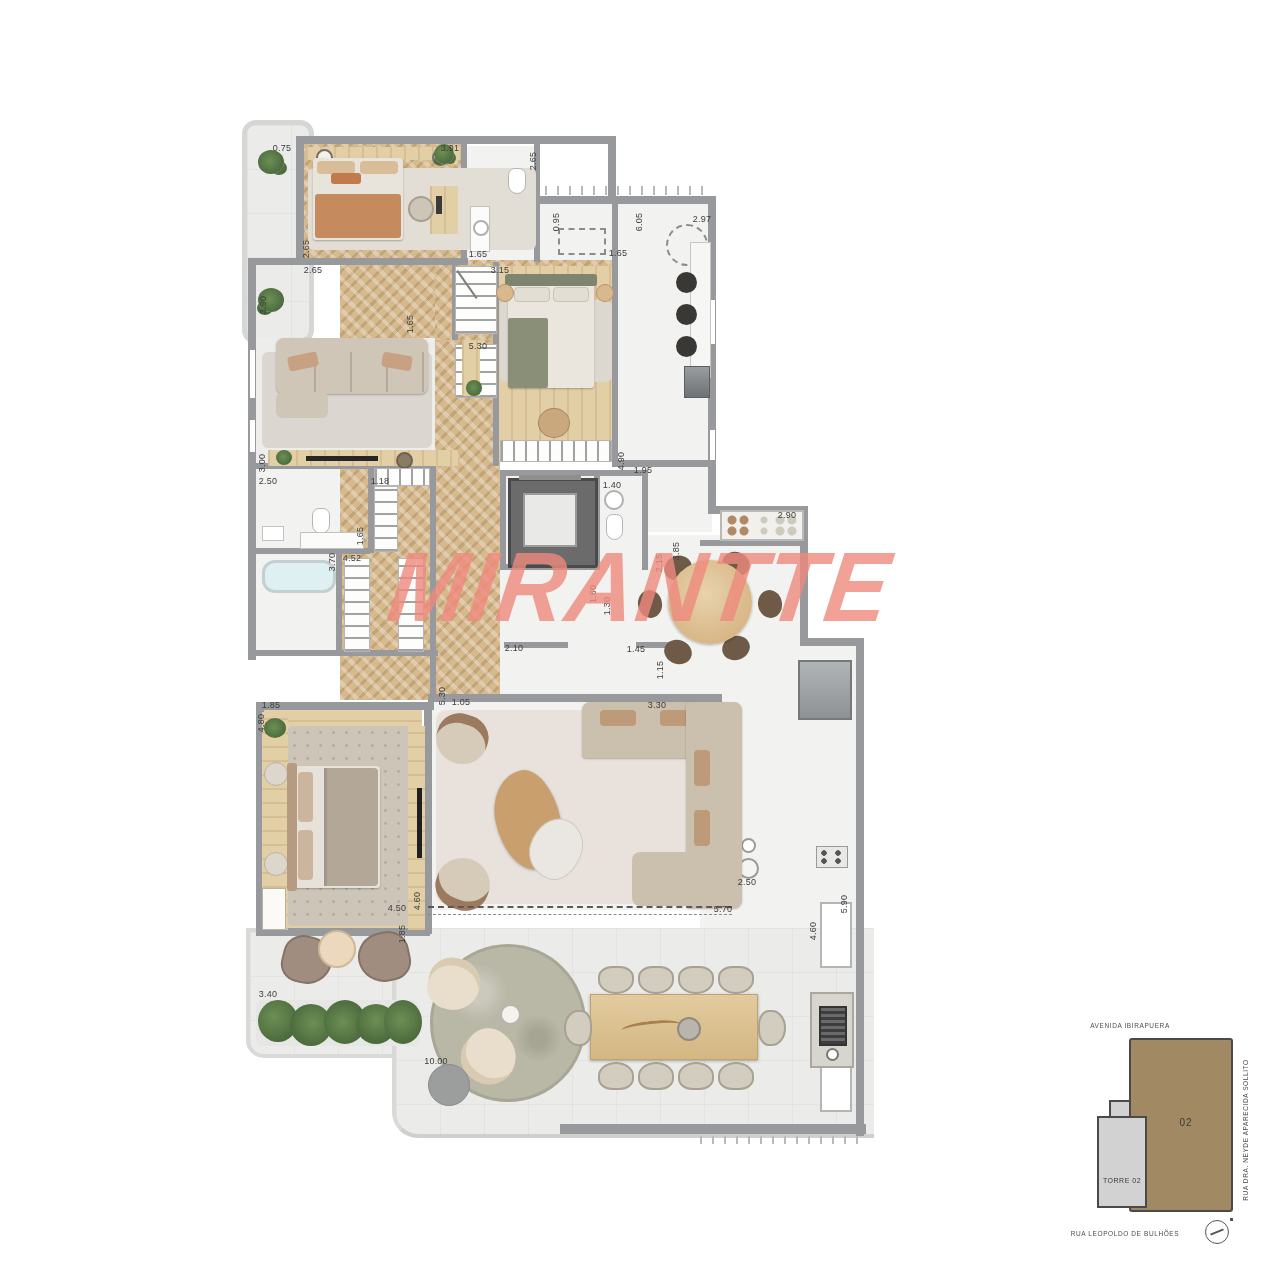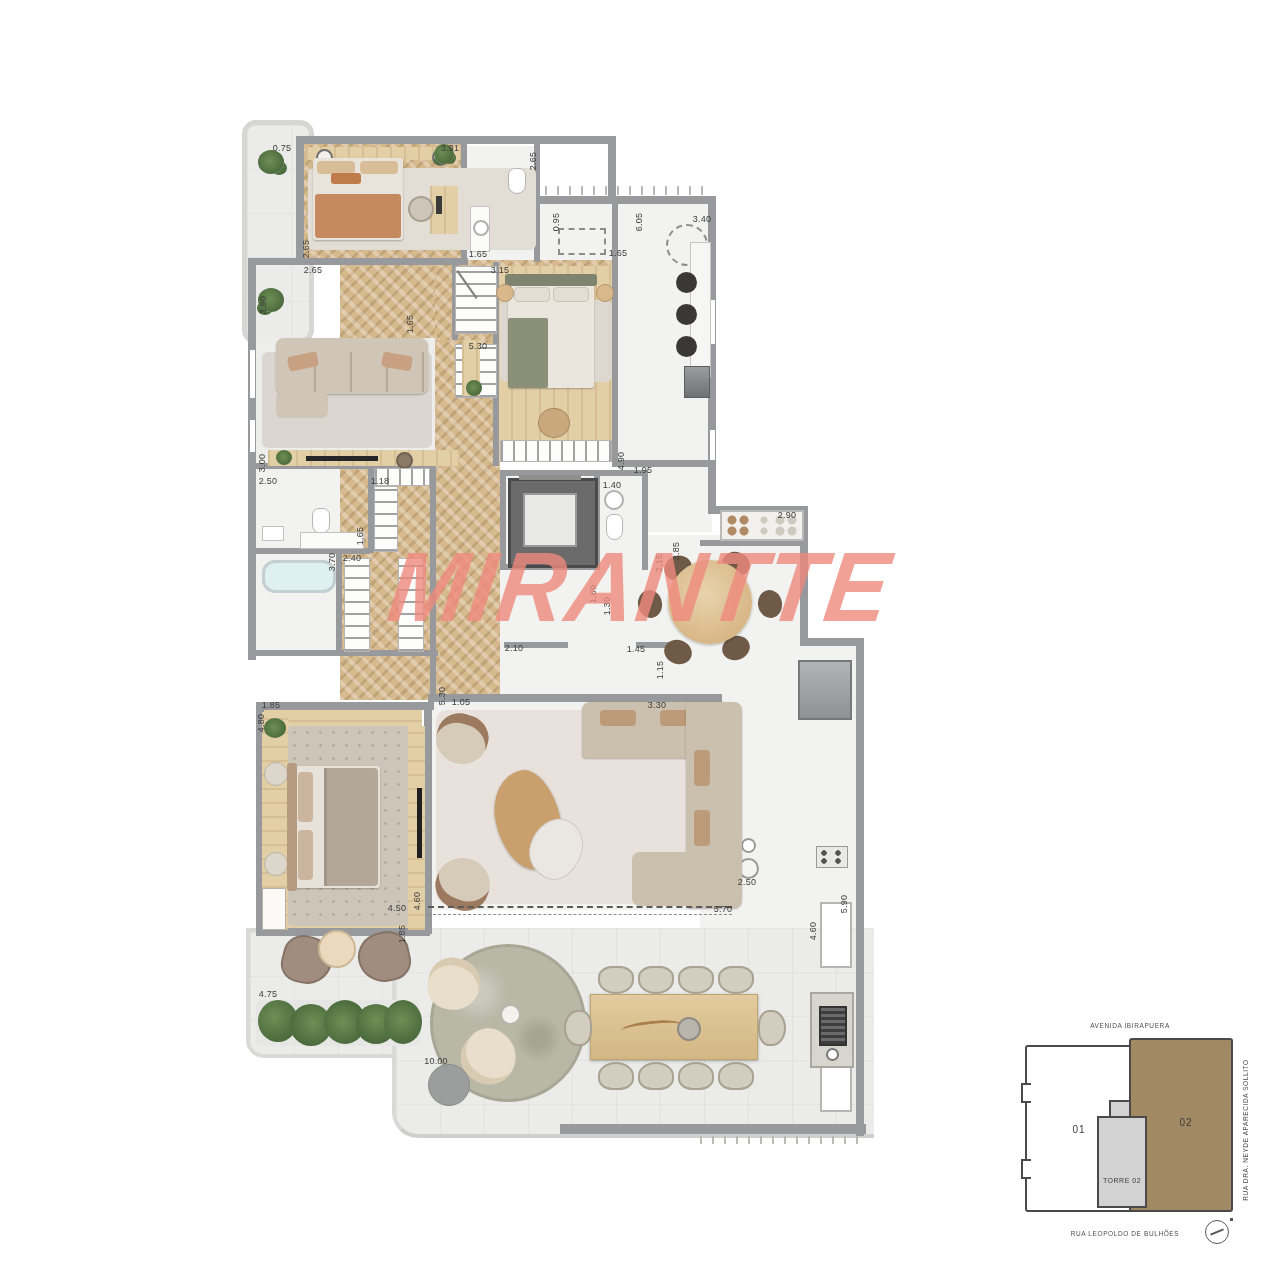--- a/index.html
+++ b/index.html
@@ -276,26 +276,26 @@
       <span class="dim v" style="left: 306px; top: 249px;">2.65</span>
       <span class="dim" style="left: 313px; top: 270px;">2.65</span>
       <span class="dim v" style="left: 263px; top: 305px;">3.90</span>
       <span class="dim" style="left: 478px; top: 254px;">1.65</span>
       <span class="dim v" style="left: 410px; top: 324px;">1.65</span>
       <span class="dim" style="left: 500px; top: 270px;">3.15</span>
       <span class="dim" style="left: 478px; top: 346px;">5.30</span>
       <span class="dim v" style="left: 556px; top: 222px;">0.95</span>
       <span class="dim" style="left: 618px; top: 253px;">1.65</span>
       <span class="dim v" style="left: 639px; top: 222px;">6.05</span>
-      <span class="dim" style="left: 702px; top: 219px;">3.40</span>
+      <span class="dim" style="left: 702px; top: 219px;">2.97</span>
       <span class="dim v" style="left: 262px; top: 463px;">3.00</span>
       <span class="dim" style="left: 268px; top: 481px;">2.50</span>
       <span class="dim" style="left: 380px; top: 481px;">1.18</span>
       <span class="dim v" style="left: 360px; top: 536px;">1.65</span>
-      <span class="dim" style="left: 352px; top: 558px;">2.40</span>
+      <span class="dim" style="left: 352px; top: 558px;">4.52</span>
       <span class="dim v" style="left: 332px; top: 562px;">3.70</span>
       <span class="dim v" style="left: 621px; top: 461px;">4.90</span>
       <span class="dim" style="left: 643px; top: 470px;">1.95</span>
       <span class="dim" style="left: 612px; top: 485px;">1.40</span>
       <span class="dim v" style="left: 659px; top: 563px;">2.15</span>
       <span class="dim v" style="left: 676px; top: 551px;">3.85</span>
       <span class="dim" style="left: 787px; top: 515px;">2.90</span>
       <span class="dim v" style="left: 593px; top: 594px;">1.60</span>
       <span class="dim v" style="left: 607px; top: 606px;">1.30</span>
       <span class="dim" style="left: 514px; top: 648px;">2.10</span>
@@ -306,36 +306,31 @@
       <span class="dim v" style="left: 442px; top: 696px;">5.30</span>
       <span class="dim" style="left: 461px; top: 702px;">1.05</span>
       <span class="dim" style="left: 657px; top: 705px;">3.30</span>
       <span class="dim" style="left: 747px; top: 882px;">2.50</span>
       <span class="dim" style="left: 723px; top: 909px;">5.70</span>
       <span class="dim" style="left: 397px; top: 908px;">4.50</span>
       <span class="dim v" style="left: 417px; top: 901px;">4.60</span>
       <span class="dim v" style="left: 402px; top: 934px;">1.85</span>
       <span class="dim v" style="left: 844px; top: 904px;">5.90</span>
       <span class="dim v" style="left: 813px; top: 931px;">4.60</span>
-      <span class="dim" style="left: 268px; top: 994px;">4.75</span>
+      <span class="dim" style="left: 268px; top: 994px;">3.40</span>
       <span class="dim" style="left: 436px; top: 1061px;">10.00</span>
     </div>
 
   <div class="abs" id="watermark" style="color: rgb(239, 138, 126);">MIRANTTE</div>
 
   <div class="abs" style="left:1005px;top:1012px;width:250px;height:250px;">
     <div class="abs kp-street" style="left:125px;top:10px;transform:translateX(-50%);">AVENIDA IBIRAPUERA</div>
     <div class="abs kp-street" style="left:240px;top:118px;transform:translate(-50%,-50%) rotate(-90deg);transform-origin:center;">RUA DRA. NEYDE APARECIDA SOLLITO</div>
     <div class="abs kp-street" style="left:120px;top:218px;transform:translateX(-50%);">RUA LEOPOLDO DE BULHÕES</div>
 
-    <div class="abs" style="left:20px;top:33px;width:104px;height:163px;background:#ffffff;border:2px solid #4a4a4a;border-radius:3px;">
-      <div class="abs" style="left:-6px;top:36px;width:8px;height:16px;background:#fff;border:2px solid #4a4a4a;border-right:none;"></div>
-      <div class="abs" style="left:-6px;top:112px;width:8px;height:16px;background:#fff;border:2px solid #4a4a4a;border-right:none;"></div>
-      <div class="abs kp-unit" style="left:50%;top:50%;transform:translate(-50%,-50%);">01</div>
-    </div>
     <div class="abs" style="left:124px;top:26px;width:100px;height:170px;background:#a18a63;border:2px solid #4a4a4a;border-radius:3px;">
       <div class="abs kp-unit" style="left:55%;top:48%;transform:translate(-50%,-50%);">02</div>
     </div>
     <div class="abs" style="left:104px;top:88px;width:18px;height:18px;background:#d2d2d2;border:2px solid #4a4a4a;border-bottom:none;"></div>
     <div class="abs" style="left:92px;top:104px;width:46px;height:88px;background:#d2d2d2;border:2px solid #4a4a4a;">
       <div class="abs kp-tower" style="left:50%;top:70%;transform:translate(-50%,-50%);white-space:nowrap;">TORRE 02</div>
     </div>
 
     <div class="abs round" style="left:200px;top:208px;width:22px;height:22px;border:1.5px solid #555;">
       <div class="abs" style="left:4px;top:10px;width:14px;height:2px;background:#555;transform:rotate(-22deg);"></div>

